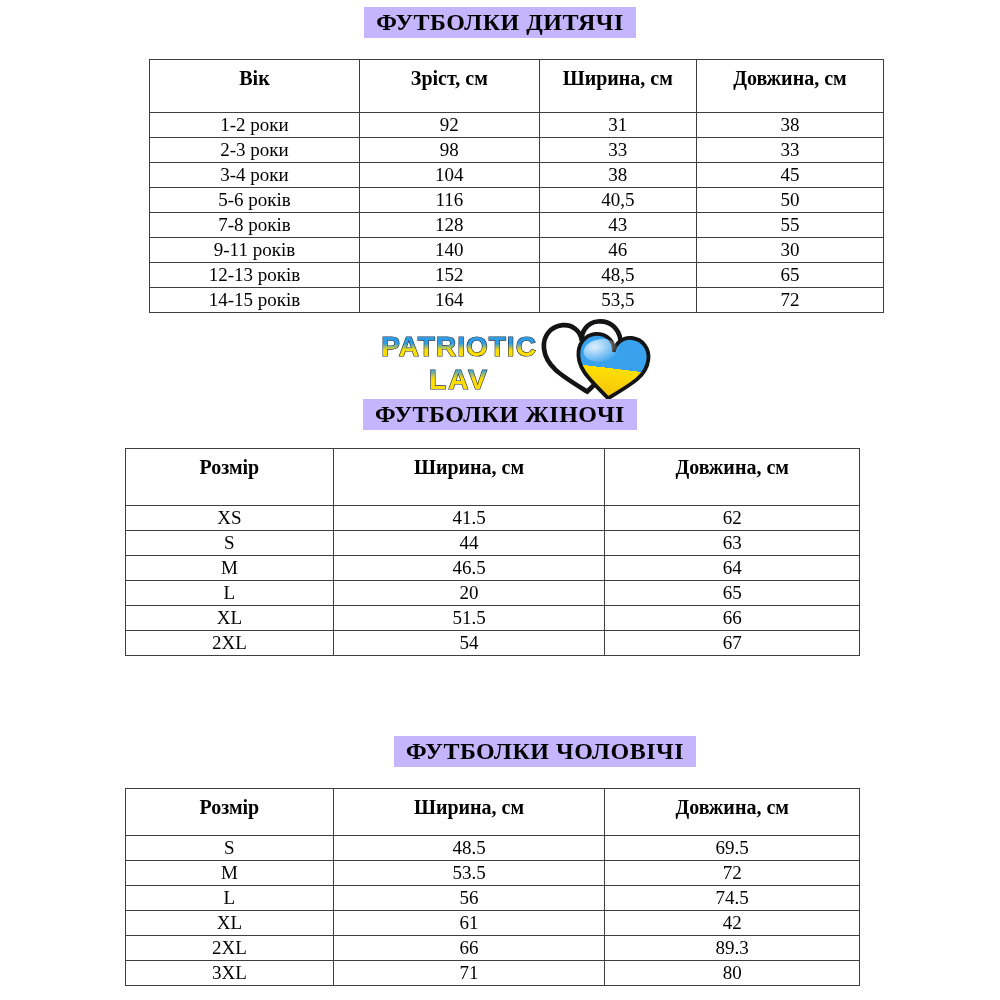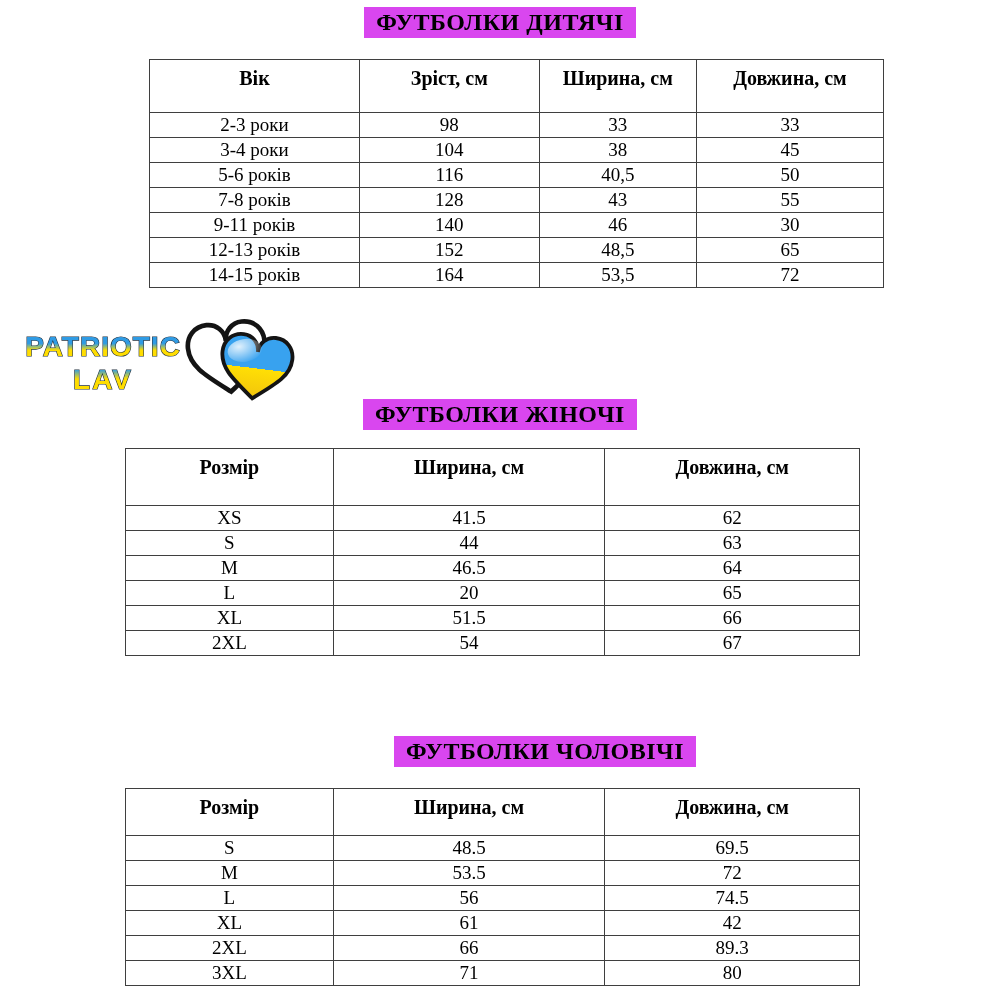--- a/index.html
+++ b/index.html
@@ -18,21 +18,21 @@
     position: absolute;
     left: 0;
     width: 1000px;
     text-align: center;
     font-size: 24px;
     font-weight: 700;
     letter-spacing: 0.5px;
   }
   .section-title .band {
     display: inline-block;
-    background: #d946ef;
+    background: #c4b5fd;
     padding: 2px 12px;
   }
   #title-kids  { top: 7px; }
   #title-women { top: 399px; }
   #title-men   { top: 736px; padding-left: 45px; }
 
   
   .size-table {
     position: absolute;
     left: 125px;
@@ -76,21 +76,21 @@
   .three-col col.c2 { width: 37.0%; }
   .three-col col.c3 { width: 34.7%; }
 
   
   .logo {
     position: absolute;
     top: 316px;
     left: 0;
     width: 1000px;
     display: flex;
-    justify-content: flex-start;
+    justify-content: center;
     align-items: flex-start;
   }
   .logo-inner { display: flex; transform: translateX(14px); }
   .logo-text-svg { margin-top: 13px; }
   .hearts-svg { margin-left: -8px; }
 </style>
 </head>
 <body>
 
 <div class="page">
@@ -109,20 +109,26 @@
     <thead>
       <tr>
         <th>Вік</th>
         <th>Зріст, см</th>
         <th>Ширина, см</th>
         <th>Довжина, см</th>
       </tr>
     </thead>
     <tbody>
 
+    <tr>
+        <td>1-2 роки</td>
+        <td>92</td>
+        <td>31</td>
+        <td>38</td>
+      </tr>
         <tr>
         <td>2-3 роки</td>
         <td>98</td>
         <td>33</td>
         <td>33</td>
       </tr>
         <tr>
         <td>3-4 роки</td>
         <td>104</td>
         <td>38</td>

